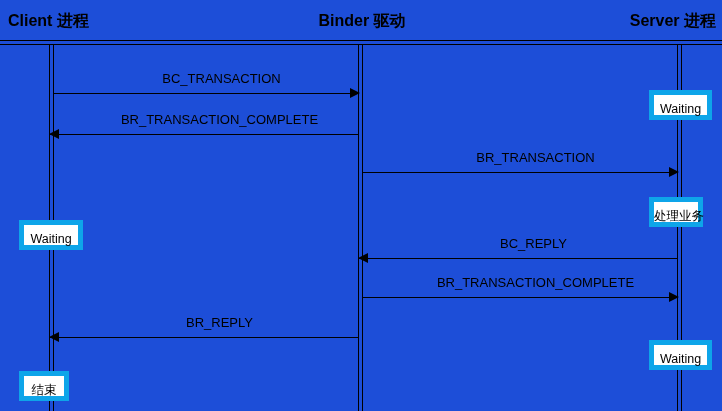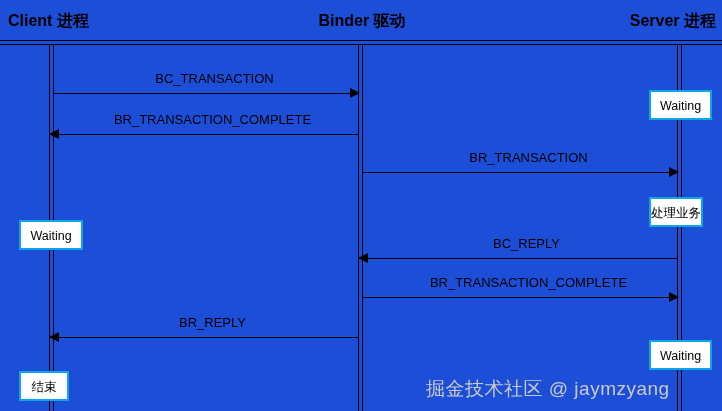--- a/index.html
+++ b/index.html
@@ -53,21 +53,21 @@
     box-sizing: border-box;
   }
   #lifeline-client { left: 49px; }
   #lifeline-binder { left: 358px; }
   #lifeline-server { left: 677px; }
 
   
   .state-box {
     position: absolute;
     box-sizing: border-box;
-    border: 2px solid #0ea5e9;
+    border: 5px solid #0ea5e9;
     background: #ffffff;
     height: 30px;
     line-height: 28px;
     text-align: center;
     font-size: 12.5px;
     color: #000000;
     white-space: nowrap;
     z-index: 3;
   }
   #box-client-waiting { left: 19px;  top: 220px; width: 64px; }
@@ -96,21 +96,21 @@
     right: -1px;
     border-left: 10px solid #000000;
   }
   .message.to-left .msg-head {
     left: -1px;
     border-right: 10px solid #000000;
   }
   .message .msg-label {
     position: absolute;
     bottom: 6px;
-    left: 8px;
+    left: 15px;
     width: 100%;
     text-align: center;
     font-size: 13px;
     color: #000000;
     white-space: nowrap;
     line-height: 16px;
   }
 
   
   #watermark {
@@ -180,15 +180,14 @@
   <div class="state-box" id="box-client-waiting">Waiting</div>
 
   <div class="state-box" id="box-client-end">结束</div>
 
   <div class="state-box" id="box-server-wait-1">Waiting</div>
 
   <div class="state-box" id="box-server-process">处理业务</div>
 
   <div class="state-box" id="box-server-wait-2">Waiting</div>
 
-  <div id="watermark">掘金技术社区 @ jaymzyang</div>
 
 </div>
 
 </body></html>

